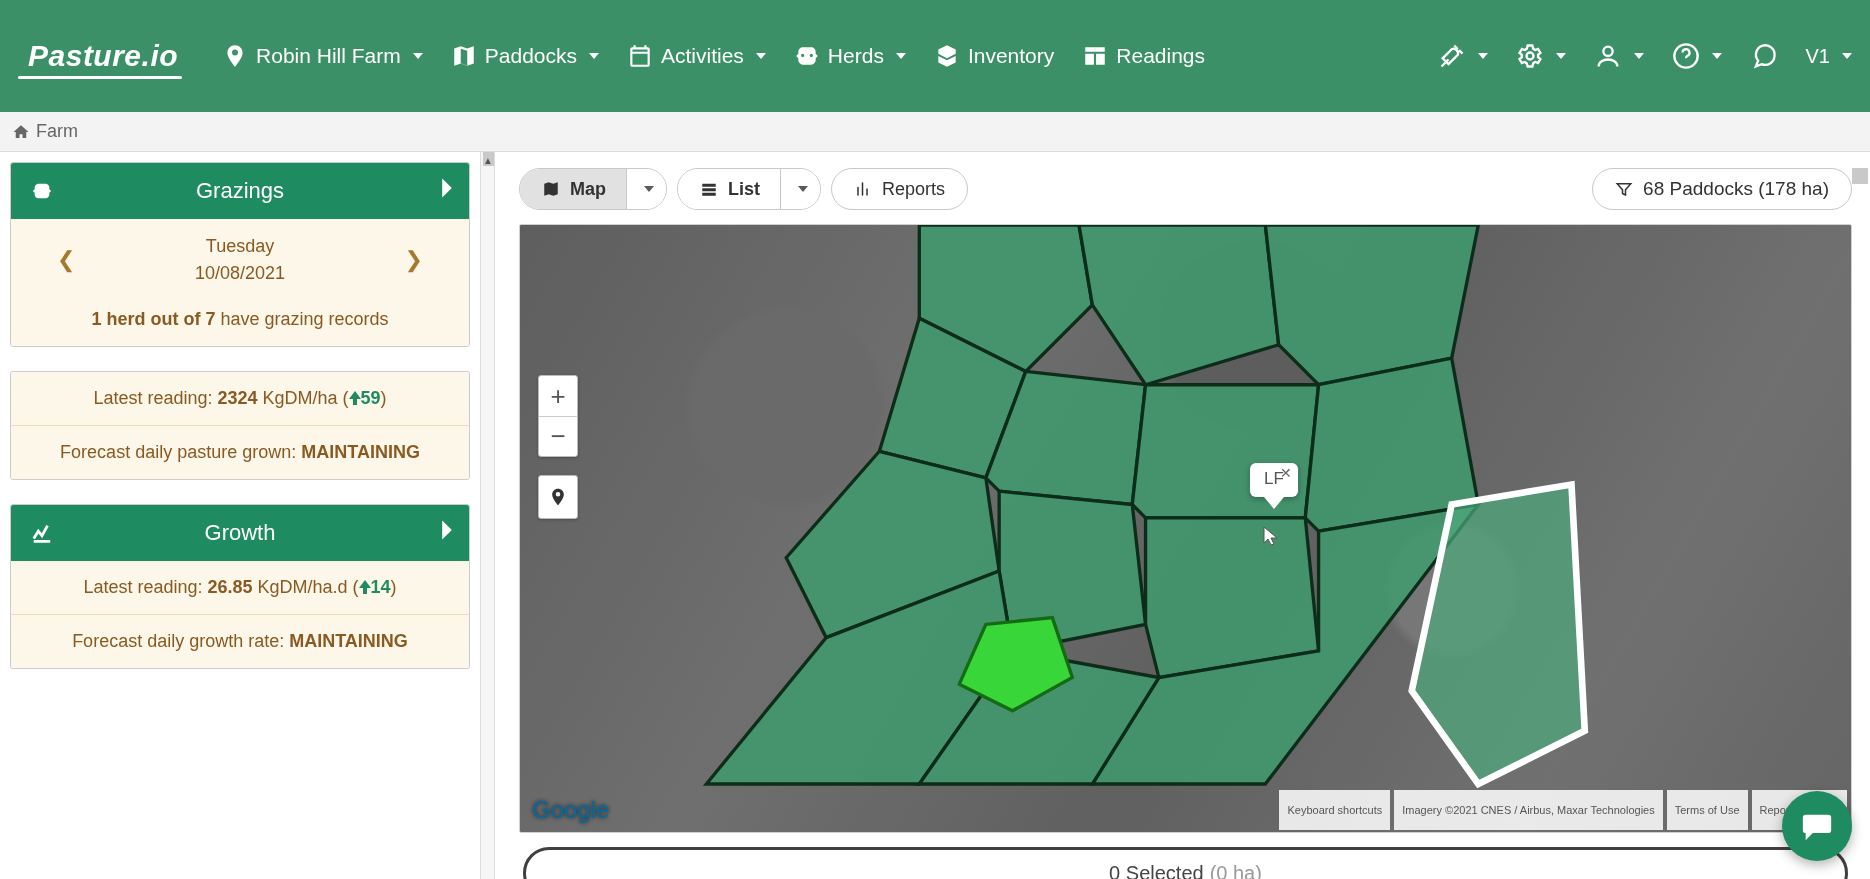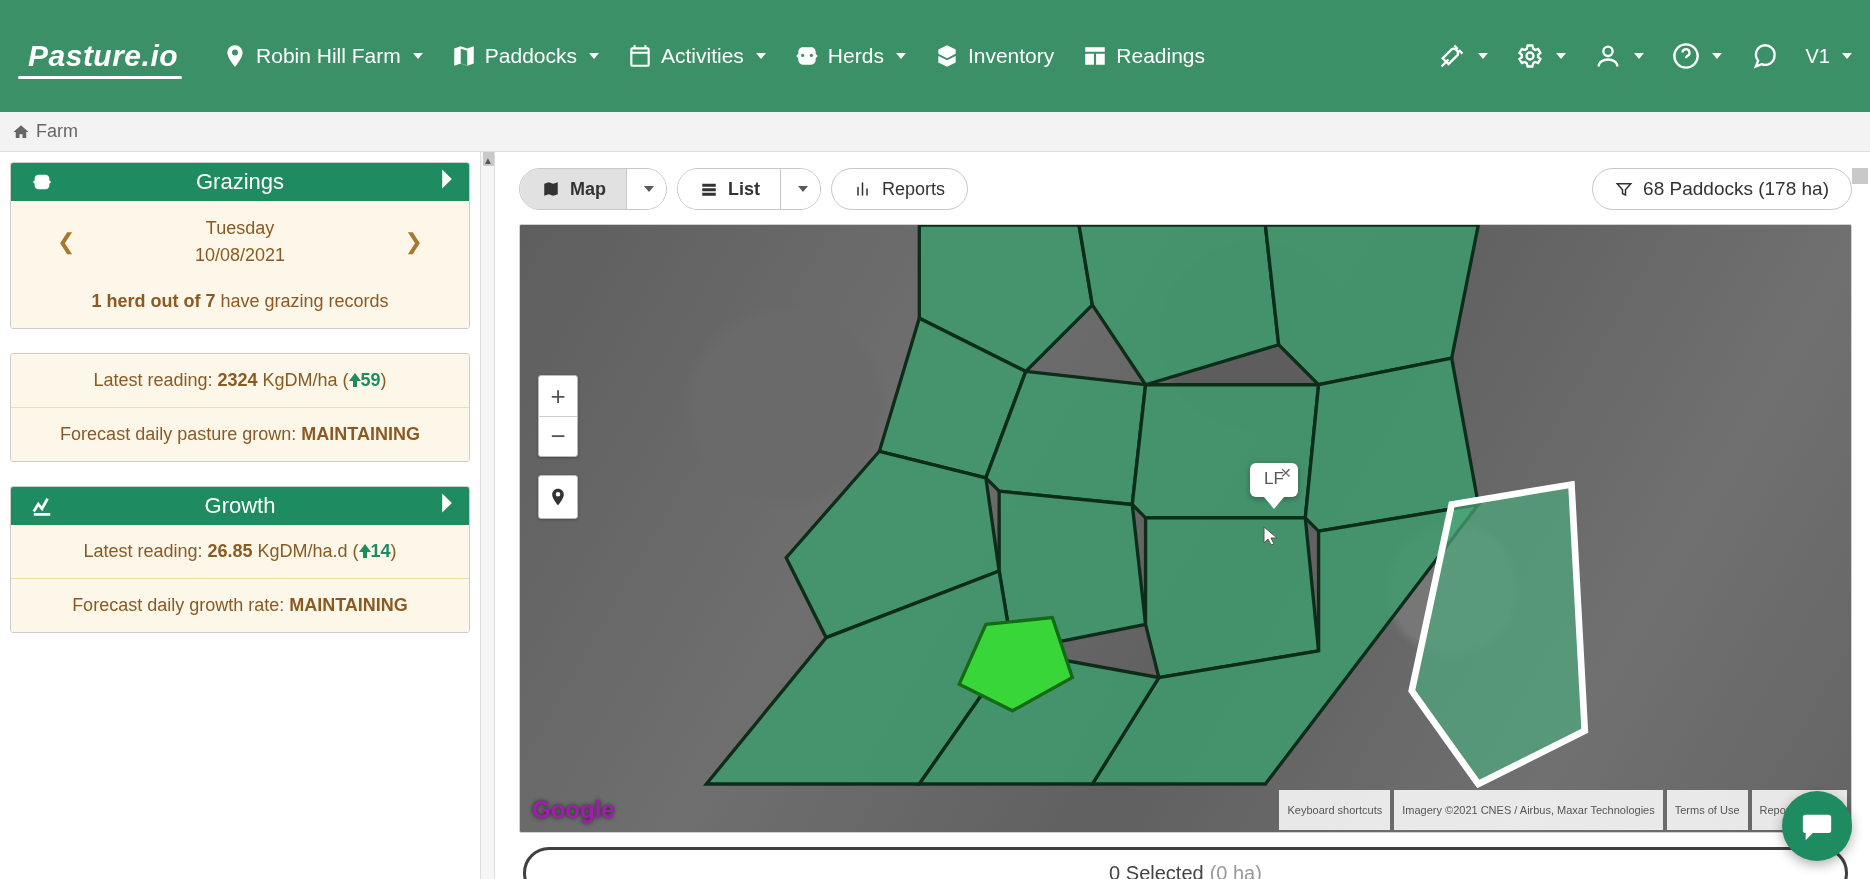--- a/index.html
+++ b/index.html
@@ -60,21 +60,21 @@
     content:""; position:absolute; left:2px; top:0; width:11px; height:14px; background:#c9c9c9;
   }
   .splitter .arrow{
     position:absolute; left:2px; top:3px; font-size:10px; color:#555;
   }
   .content { flex:1; display:flex; flex-direction:column; padding:16px 18px 0 24px; position:relative; }
 
   
   .card { border:1px solid #ccc; border-radius:3px; overflow:hidden; }
   .card-header{
-    background:#1f8b60; color:#fff; height:38px; display:flex; align-items:center;
+    background:#1f8b60; color:#fff; height:56px; display:flex; align-items:center;
     font-size:22px; position:relative; padding:0 18px;
   }
   .card-header .title{ position:absolute; left:0; right:0; text-align:center; pointer-events:none;}
   .card-header svg{ width:26px; height:22px; fill:#fff; }
   .chev-right{ position:absolute; right:14px; }
   .chev-right svg{ width:16px; height:24px; fill:#fff;}
   .card-body{ background:#fcf7e9; color:#8a5a22; font-size:18px; }
   .card-body .row{ padding:16px 18px; text-align:center; }
   .card-body .row + .row{ border-top:1px solid #ecdfa9; }
   .date-row{ display:flex; align-items:center; justify-content:space-between; padding:14px 46px 6px;}
@@ -116,21 +116,21 @@
     position:absolute; background:#fff; border-radius:6px; padding:6px 14px 8px; font-size:17px; color:#555;
     box-shadow:0 2px 6px rgba(0,0,0,.3);
   }
   .callout .x{ position:absolute; top:2px; right:6px; font-size:14px; color:#666; cursor:pointer;}
   .callout::after{
     content:""; position:absolute; left:50%; bottom:-12px; transform:translateX(-50%);
     border-left:10px solid transparent; border-right:10px solid transparent; border-top:12px solid #fff;
   }
   .cursor-ptr{ position:absolute; width:18px; height:22px; }
   .cursor-ptr svg{ width:18px; height:22px; fill:#fff; stroke:#555; stroke-width:1;}
-  .google-wm{ position:absolute; left:12px; bottom:8px; color:#a21caf; font-size:24px; font-weight:700; text-shadow:0 0 4px rgba(0,0,0,.7);}
+  .google-wm{ position:absolute; left:12px; bottom:8px; color:#0369a1; font-size:24px; font-weight:400; text-shadow:0 0 4px rgba(0,0,0,.7);}
   .attrib{ position:absolute; right:4px; bottom:2px; display:flex; gap:4px;}
   .attrib span{ background:rgba(255,255,255,.85); font-size:11px; color:#555; padding:14px 8px;}
 
   
   .sel-bar{ margin:14px 4px 0; border:3px solid #404040; border-radius:26px; height:52px; display:flex; align-items:center; justify-content:center; font-size:20px; color:#444;}
   .sel-bar .dim{ color:#999; margin-left:6px;}
 
   
   .chat-fab{
     position:fixed; right:18px; bottom:18px; width:70px; height:70px; border-radius:50%;

